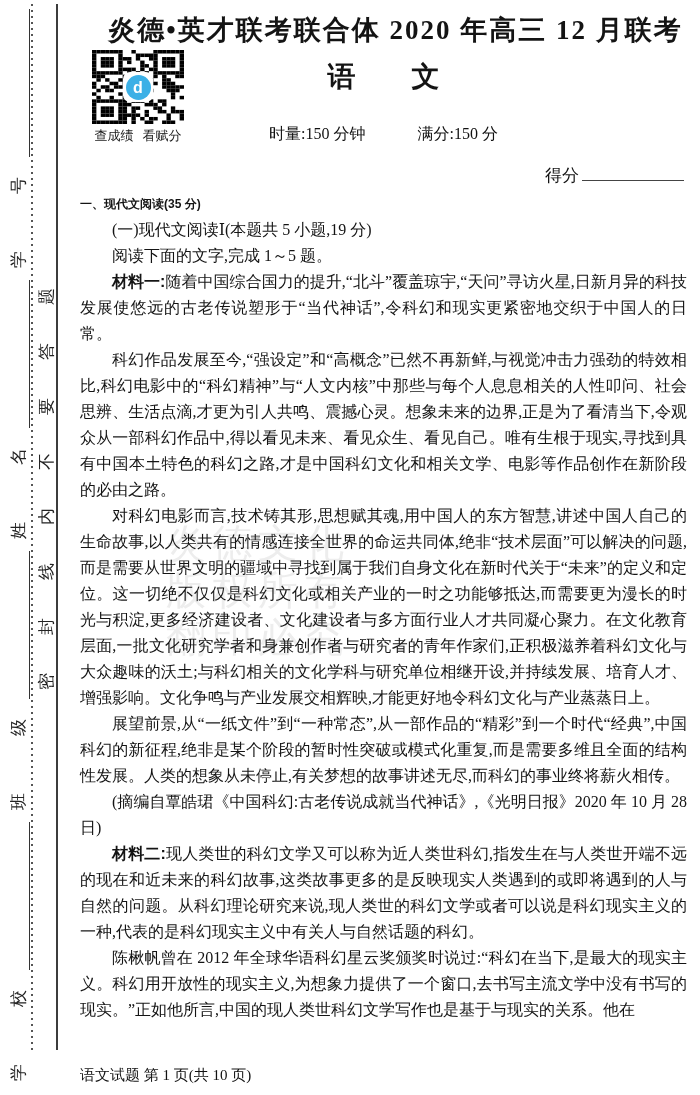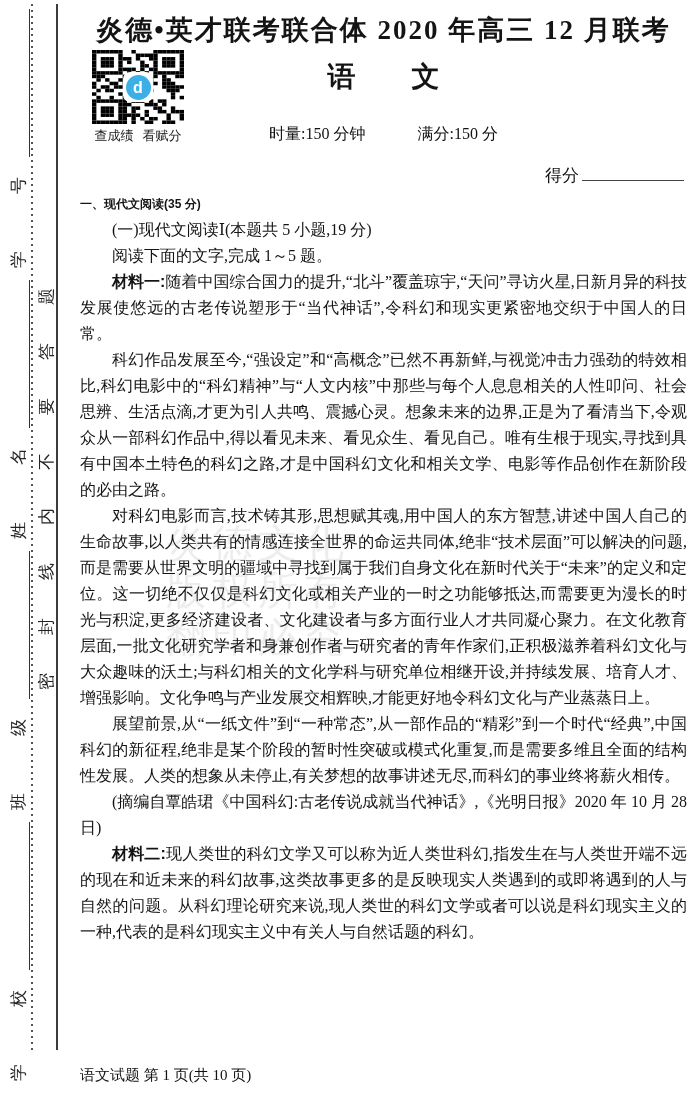--- a/index.html
+++ b/index.html
@@ -25,21 +25,21 @@
   .field{display:flex;align-items:flex-end;}
   .field .flabel{letter-spacing:20px;white-space:nowrap;}
   .field .fblank{display:inline-block;width:148px;height:15px;border-bottom:1.6px solid #333;}
   .seal-text{
     position:absolute;left:-184px;top:459px;width:460px;height:22px;
     transform:rotate(-90deg);
     text-align:center;font-size:17px;letter-spacing:38px;white-space:nowrap;color:#222;
   }
   
   .exam-title{
-    position:absolute;left:80px;top:12px;width:607px;
+    position:absolute;left:92px;top:12px;width:607px;
     text-align:center;font-size:27px;font-weight:bold;letter-spacing:2px;
     font-family:"Liberation Serif","DejaVu Serif",serif;
   }
   .qr-block{position:absolute;left:86px;top:50px;width:104px;text-align:center;}
   .qr-box{width:92px;height:74px;margin:0 auto;position:relative;}
   .qr-box svg{width:92px;height:74px;display:block;fill:#000;}
   .qr-logo{
     position:absolute;left:31px;top:22px;width:30px;height:30px;background:#fff;
     border-radius:7px;display:flex;align-items:center;justify-content:center;
   }
@@ -384,15 +384,16 @@
 <div class="content">
   <p class="section-heading">一、现代文阅读(35 分)</p>
   <p>(一)现代文阅读Ⅰ(本题共 5 小题,19 分)</p>
   <p>阅读下面的文字,完成 1～5 题。</p>
   <p><span class="lead">材料一:</span><span>随着中国综合国力的提升,“北斗”覆盖琼宇,“天问”寻访火星,日新月异的科技发展使悠远的古老传说塑形于“当代神话”,令科幻和现实更紧密地交织于中国人的日常。</span></p>
   <p>科幻作品发展至今,“强设定”和“高概念”已然不再新鲜,与视觉冲击力强劲的特效相比,科幻电影中的“科幻精神”与“人文内核”中那些与每个人息息相关的人性叩问、社会思辨、生活点滴,才更为引人共鸣、震撼心灵。想象未来的边界,正是为了看清当下,令观众从一部科幻作品中,得以看见未来、看见众生、看见自己。唯有生根于现实,寻找到具有中国本土特色的科幻之路,才是中国科幻文化和相关文学、电影等作品创作在新阶段的必由之路。</p>
   <p>对科幻电影而言,技术铸其形,思想赋其魂,用中国人的东方智慧,讲述中国人自己的生命故事,以人类共有的情感连接全世界的命运共同体,绝非“技术层面”可以解决的问题,而是需要从世界文明的疆域中寻找到属于我们自身文化在新时代关于“未来”的定义和定位。这一切绝不仅仅是科幻文化或相关产业的一时之功能够抵达,而需要更为漫长的时光与积淀,更多经济建设者、文化建设者与多方面行业人才共同凝心聚力。在文化教育层面,一批文化研究学者和身兼创作者与研究者的青年作家们,正积极滋养着科幻文化与大众趣味的沃土;与科幻相关的文化学科与研究单位相继开设,并持续发展、培育人才、增强影响。文化争鸣与产业发展交相辉映,才能更好地令科幻文化与产业蒸蒸日上。</p>
   <p>展望前景,从“一纸文件”到“一种常态”,从一部作品的“精彩”到一个时代“经典”,中国科幻的新征程,绝非是某个阶段的暂时性突破或模式化重复,而是需要多维且全面的结构性发展。人类的想象从未停止,有关梦想的故事讲述无尽,而科幻的事业终将薪火相传。</p>
   <p>(摘编自覃皓珺《中国科幻:古老传说成就当代神话》,《光明日报》2020 年 10 月 28 日)</p>
   <p><span class="lead">材料二:</span><span>现人类世的科幻文学又可以称为近人类世科幻,指发生在与人类世开端不远的现在和近未来的科幻故事,这类故事更多的是反映现实人类遇到的或即将遇到的人与自然的问题。从科幻理论研究来说,现人类世的科幻文学或者可以说是科幻现实主义的一种,代表的是科幻现实主义中有关人与自然话题的科幻。</span></p>
+  <p>陈楸帆曾在 2012 年全球华语科幻星云奖颁奖时说过:“科幻在当下,是最大的现实主义。科幻用开放性的现实主义,为想象力提供了一个窗口,去书写主流文学中没有书写的现实。”正如他所言,中国的现人类世科幻文学写作也是基于与现实的关系。他在</p>
 </div>
 
 <div class="footer">语文试题 第 1 页(共 10 页)</div>
 
 </body></html>

